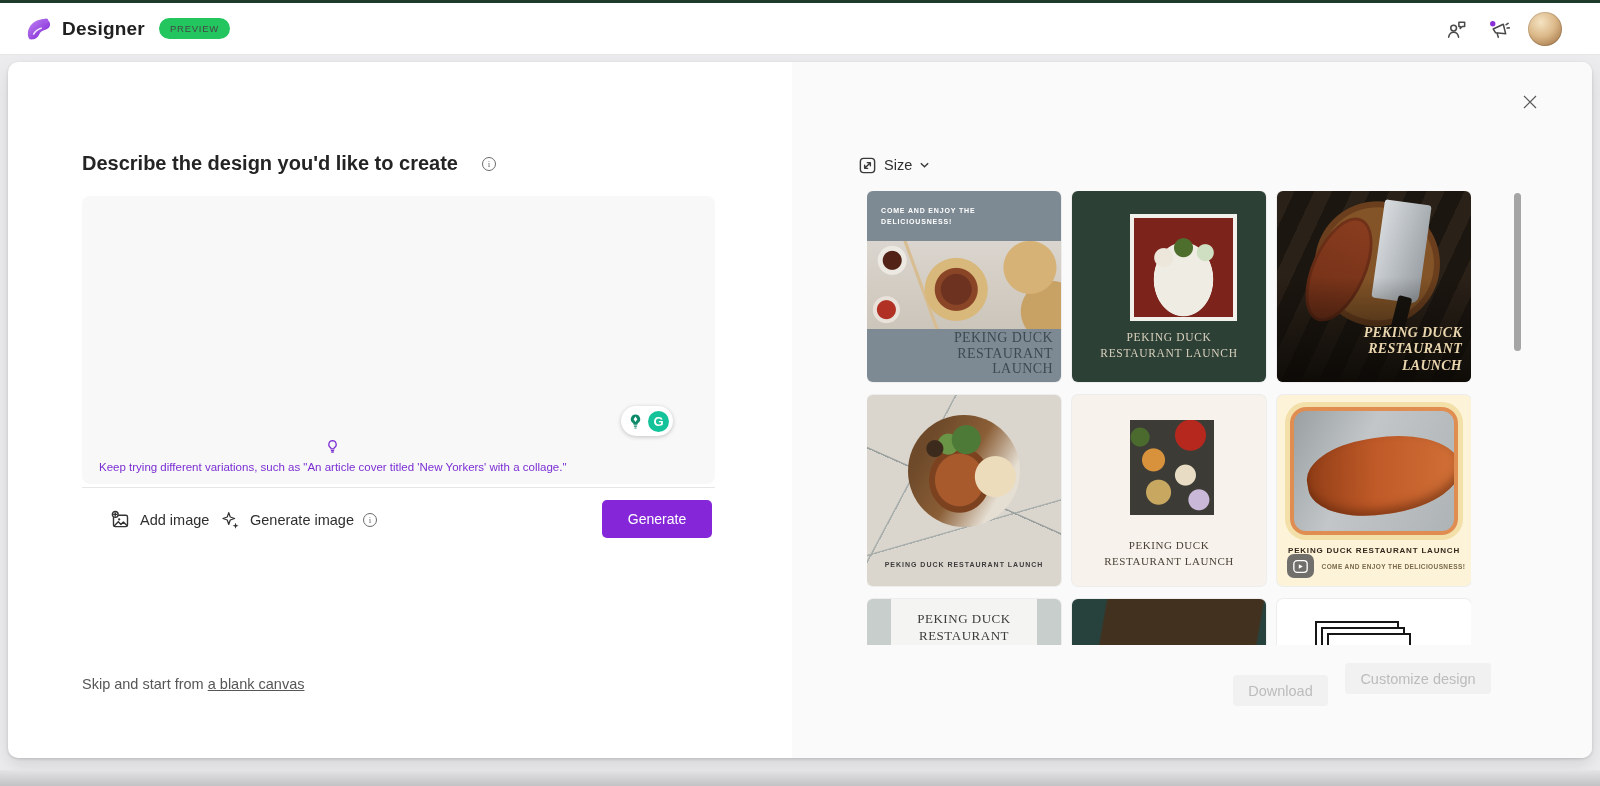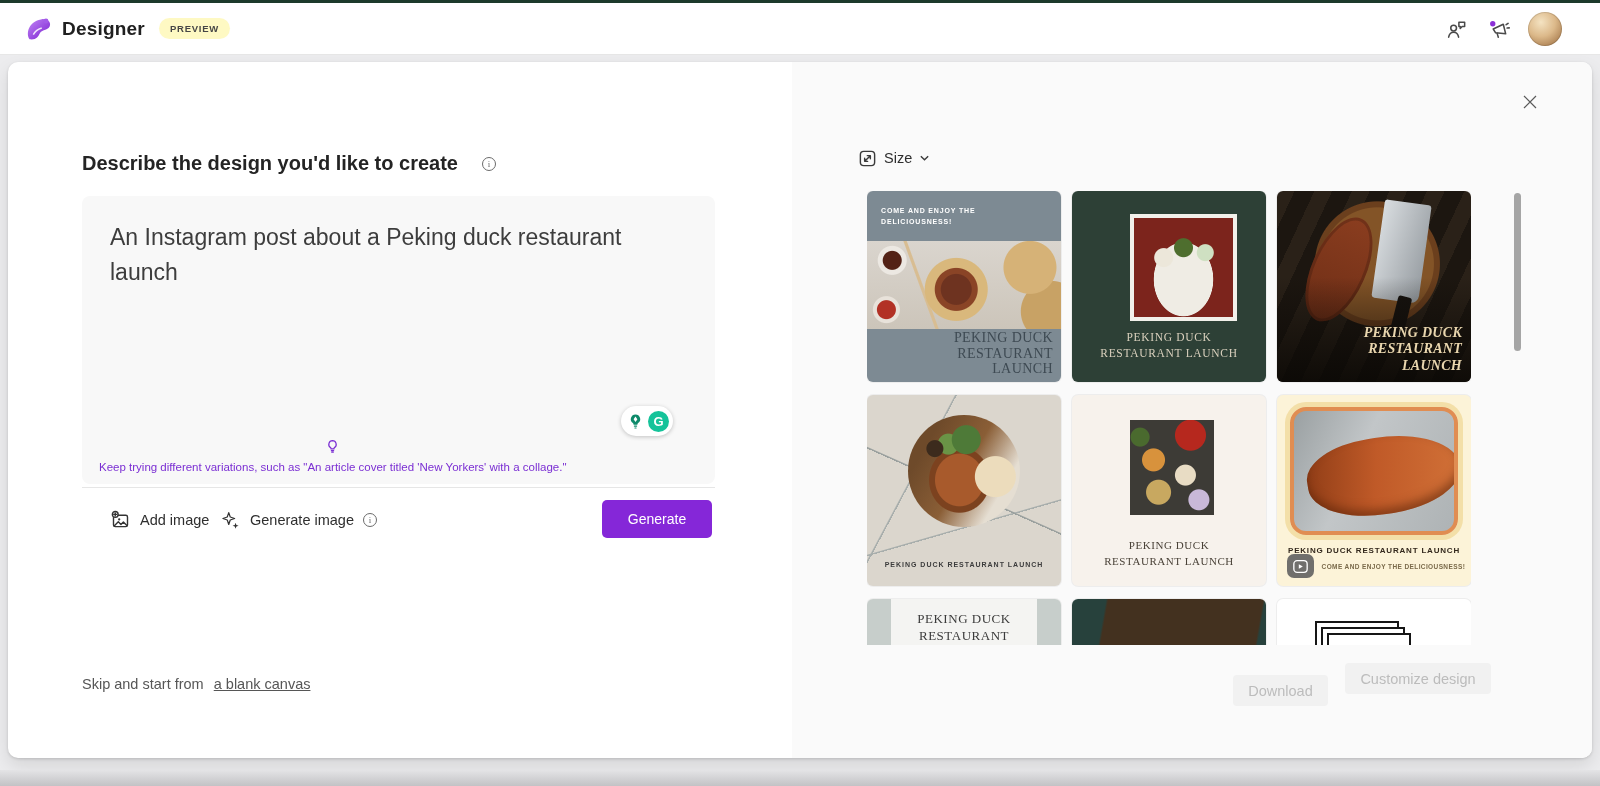--- a/index.html
+++ b/index.html
@@ -8,22 +8,22 @@
 
   .top-strip { position:absolute; left:0; top:0; width:100%; height:3px; background:#1d3a2b; }
   .bottom-shade { position:absolute; left:0; bottom:0; width:100%; height:16px;
     background:linear-gradient(#e4e4e6,#c2c2c5); }
 
   
   .header { position:absolute; left:0; top:3px; width:100%; height:52px; background:#fff;
     border-bottom:1px solid #e7e7e7; display:flex; align-items:center; }
   .logo-wrap { margin-left:22px; width:32px; height:32px; display:flex; align-items:center; justify-content:center; cursor:pointer; }
   .app-name { margin-left:8px; font-size:19px; font-weight:700; color:#202020; letter-spacing:.2px; }
-  .preview-pill { margin-left:14px; background:#fef9c3; color:#464646; border-radius:11px;
-    padding:5px 11px; font-size:9.5px; font-weight:700; letter-spacing:.08em; }
+  .preview-pill { margin-left:14px; background:#22c55e; color:#464646; border-radius:11px;
+    padding:5px 11px; font-size:9.5px; font-weight:400; letter-spacing:.08em; }
   .header-right { position:absolute; right:38px; top:0; height:52px; display:flex; align-items:center; gap:18px; }
   .hicon { width:24px; height:24px; display:flex; align-items:center; justify-content:center; cursor:pointer; position:relative; }
   .avatar { width:34px; height:34px; border-radius:50%;
     background:radial-gradient(circle at 38% 30%, #f4e3c2, #dcb98a 45%, #b58b5d 75%, #8a6a48);
     box-shadow:inset 0 0 0 1px rgba(0,0,0,.12); cursor:pointer; }
 
   
   .card { position:absolute; left:8px; top:62px; width:1584px; height:696px; background:#fff;
     border-radius:10px; box-shadow:0 1px 3px rgba(0,0,0,.15), 0 8px 18px rgba(0,0,0,.10); overflow:hidden; }
 
@@ -51,26 +51,26 @@
 
   .toolbar { position:absolute; left:74px; top:438px; width:633px; height:40px; }
   .tool-btn { position:absolute; display:flex; align-items:center; gap:9px; height:40px;
     font-size:14.5px; color:#2f2f2f; cursor:pointer; }
   .tool-add { left:28px; }
   .tool-gen { left:138px; }
   .generate-btn { position:absolute; right:3px; top:0; width:110px; height:38px; background:#8527d8;
     border:none; border-radius:5px; color:#fff; font-size:14px; font-family:"Liberation Sans",sans-serif;
     cursor:pointer; }
   .skip-row { position:absolute; left:74px; top:614px; font-size:14.5px; color:#565656; }
-  .skip-link { text-decoration:underline; cursor:pointer; color:#565656;margin-left:6px; }
+  .skip-link { text-decoration:underline; cursor:pointer; color:#565656; }
 
   
   .results-panel { position:absolute; left:784px; top:0; width:800px; height:100%; background:#fafafa; }
   .close-btn { position:absolute; left:729px; top:31px; width:18px; height:18px; cursor:pointer; }
-  .size-btn { position:absolute; left:66px; top:82px; height:28px; display:flex; align-items:center;
+  .size-btn { position:absolute; left:66px; top:89px; height:28px; display:flex; align-items:center;
     gap:7px; font-size:14.5px; color:#2e2e2e; cursor:pointer; }
 
   .grid-clip { position:absolute; left:75px; top:129px; width:604px; height:454px; overflow:hidden; }
   .grid { display:grid; grid-template-columns:repeat(3,194px); grid-auto-rows:191px; gap:13px 11px; }
   .thumb { position:relative; border-radius:6px; overflow:hidden; cursor:pointer;
     box-shadow:0 0 0 1px rgba(0,0,0,.05); }
 
   .scrollbar { position:absolute; left:722px; top:131px; width:7px; height:158px; background:#a5a5a5;
     border-radius:4px; cursor:grab; }
 
@@ -249,21 +249,20 @@
 </div>
 
 <div class="card">
 
   <div class="prompt-heading">
     <span>Describe the design you'd like to create</span>
     <span class="info-icon"></span>
   </div>
 
   <div class="prompt-box">
-    <div class="prompt-text">An Instagram post about a Peking duck restaurant launch</div>
 
     <div class="grammarly-pill">
       <span class="g-bulb">
         <svg width="19" height="19" viewBox="0 0 20 20">
           <path d="M10 2.6a5 5 0 0 1 2.8 9.1c-.6.4-.8 1-.8 1.6H8c0-.6-.2-1.2-.8-1.6A5 5 0 0 1 10 2.6z" fill="#0d8a6a"></path>
           <rect x="8.2" y="14.2" width="3.6" height="1.3" rx=".65" fill="#0d8a6a"></rect>
           <rect x="8.8" y="16.2" width="2.4" height="1.2" rx=".6" fill="#0d8a6a"></rect>
           <path d="M10 4.8l2 2.9-2 2.9-2-2.9z" fill="#fff"></path>
         </svg>
       </span>

